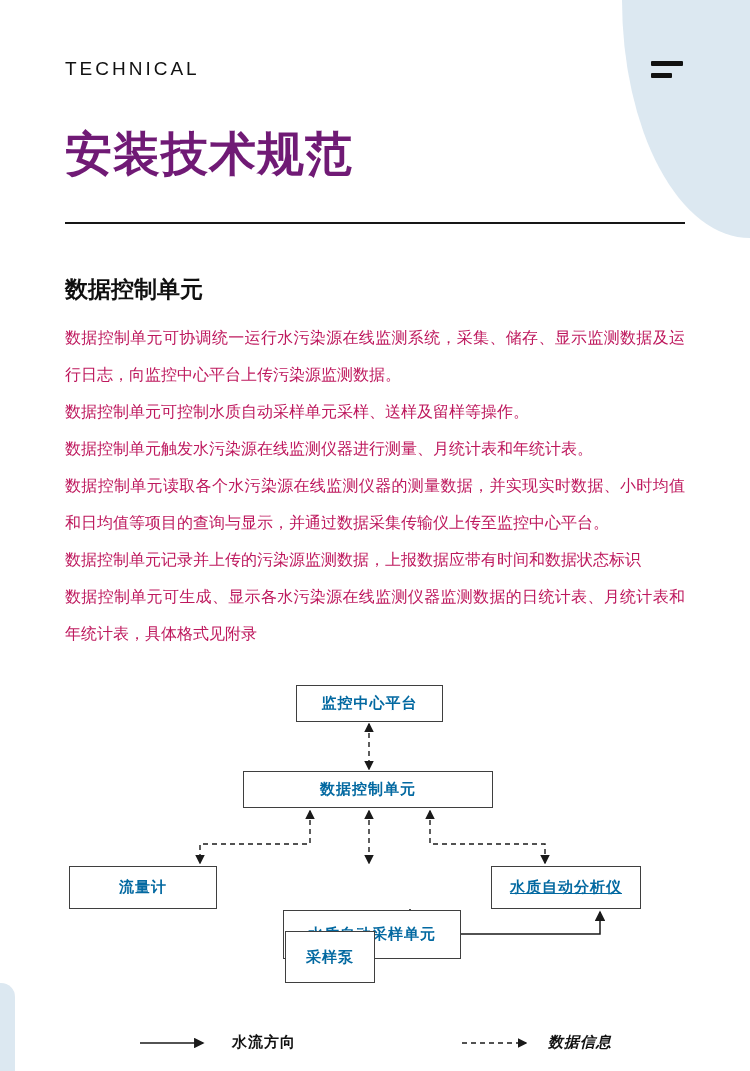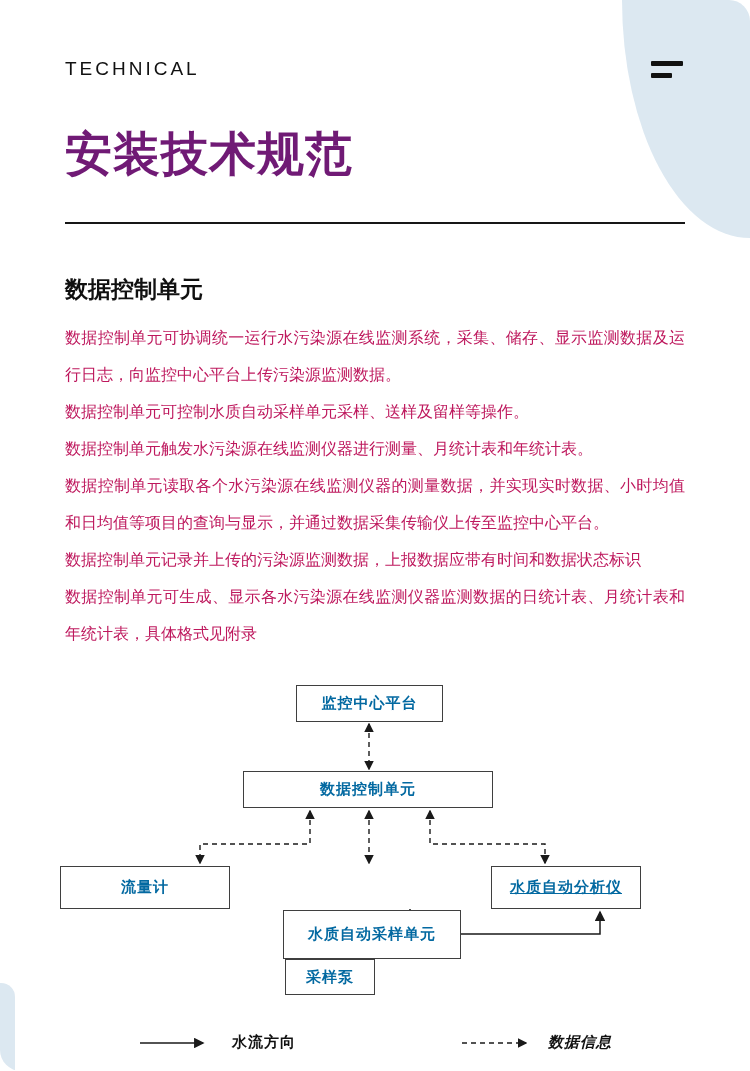--- a/index.html
+++ b/index.html
@@ -9,21 +9,20 @@
     font-family: "Liberation Sans", "DejaVu Sans", sans-serif;
     color: #1c1c1c;
   }
   .page {
     position: relative;
     width: 750px;
     height: 1071px;
     margin: 0 auto;
     background: #ffffff;
     overflow: hidden;
-    border-radius: 21px;
   }
   
   .deco-tr {
     position: absolute;
     top: 0; right: 0;
     width: 128px; height: 238px;
     background: var(--accent-bg, #dce8f1);
     border-bottom-left-radius: 128px 238px;
     z-index: 0;
   }
@@ -100,24 +99,24 @@
     display: flex;
     align-items: center;
     justify-content: center;
     font-size: 15px;
     font-weight: 600;
     color: #0369a1;
     letter-spacing: 1px;
   }
   .node-platform { left: 296px; top: 19px;  width: 147px; height: 37px; }
   .node-control  { left: 243px; top: 105px; width: 250px; height: 37px; }
-  .node-flow     { left: 60px;  top: 200px; width: 170px; height: 43px; }
+  .node-flow     { left: 69px;  top: 200px; width: 148px; height: 43px; }
   .node-sampler  { left: 283px; top: 200px; width: 178px; height: 49px; margin-top: 44px; }
   .node-analyzer { left: 491px; top: 200px; width: 150px; height: 43px; text-decoration: underline; }
-  .node-pump     { left: 285px; top: 293px; width: 90px;  height: 36px; }
+  .node-pump     { left: 285px; top: 265px; width: 90px;  height: 52px; }
   .legend-label {
     position: absolute;
     top: 367px;
     font-size: 15px;
     font-weight: 600;
     color: #111;
     letter-spacing: 1px;
   }
   .legend-water { left: 232px; }
   .legend-data  { left: 548px; font-style: italic; }

